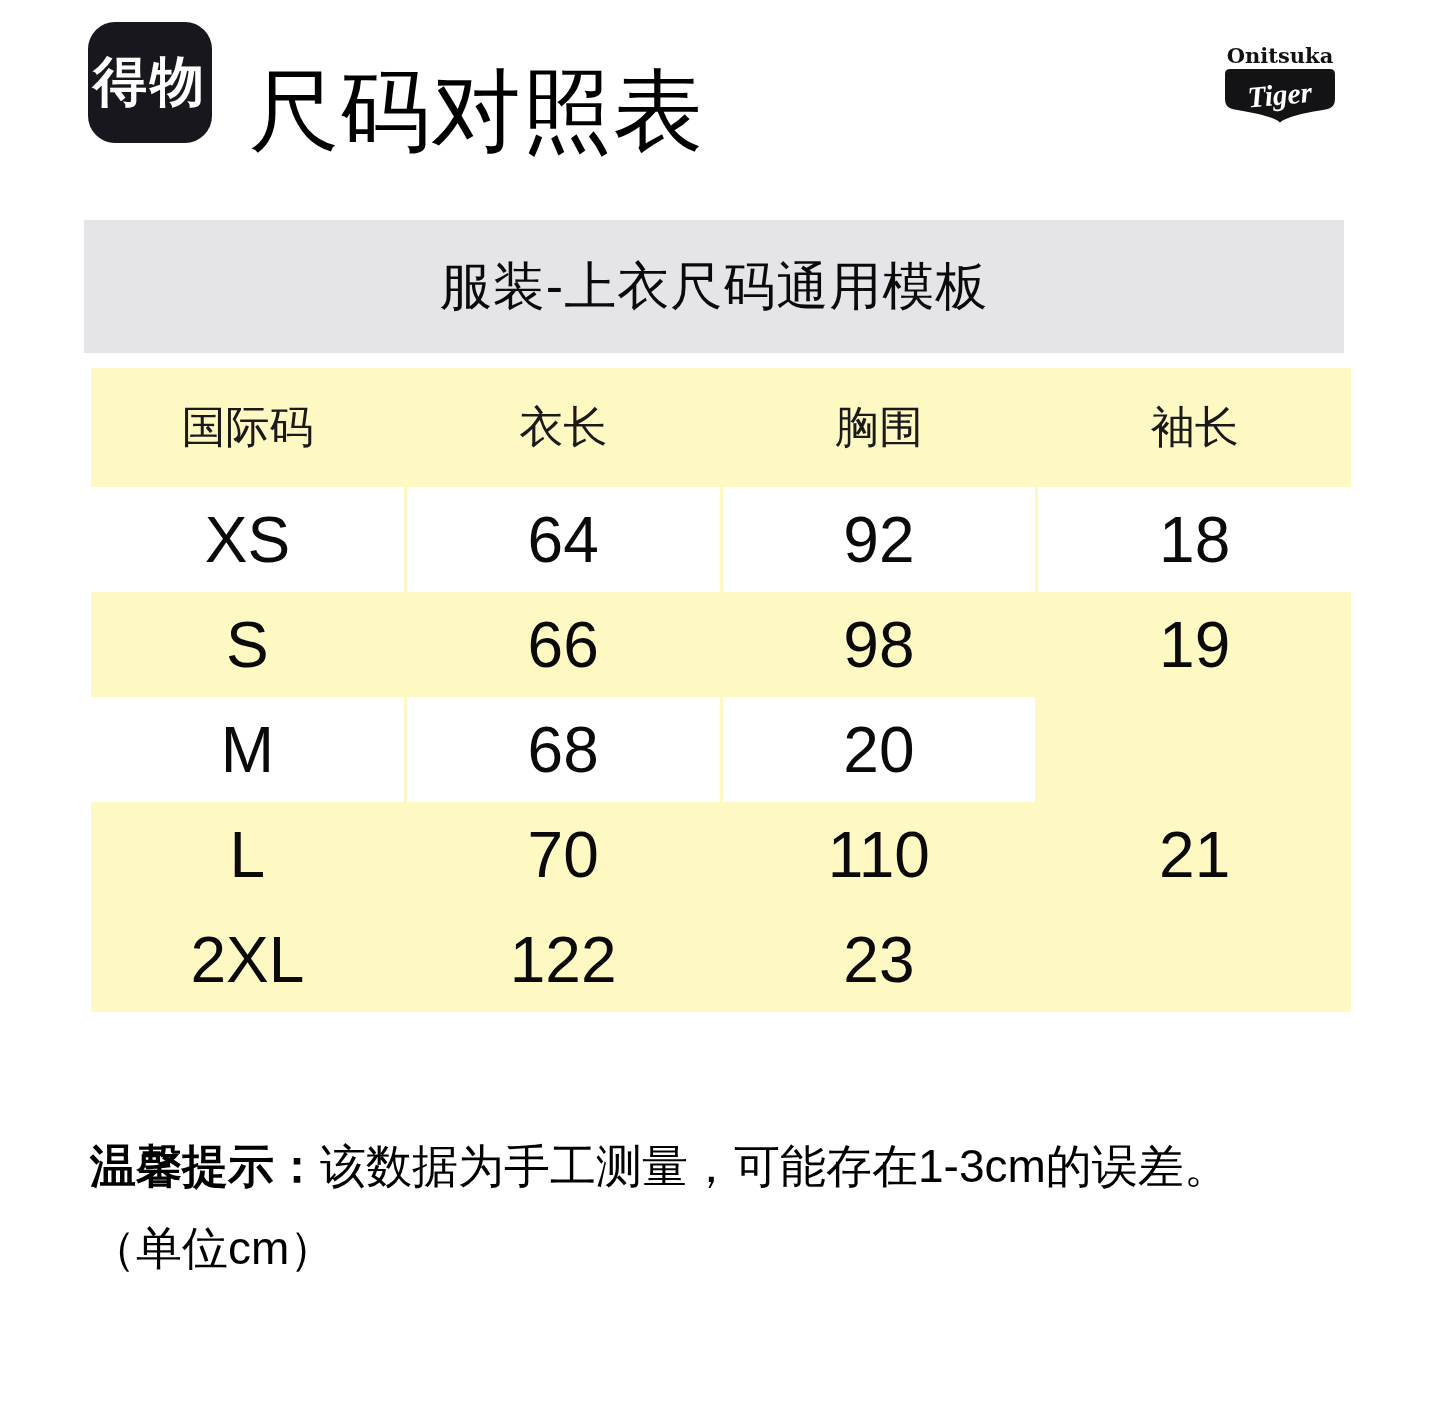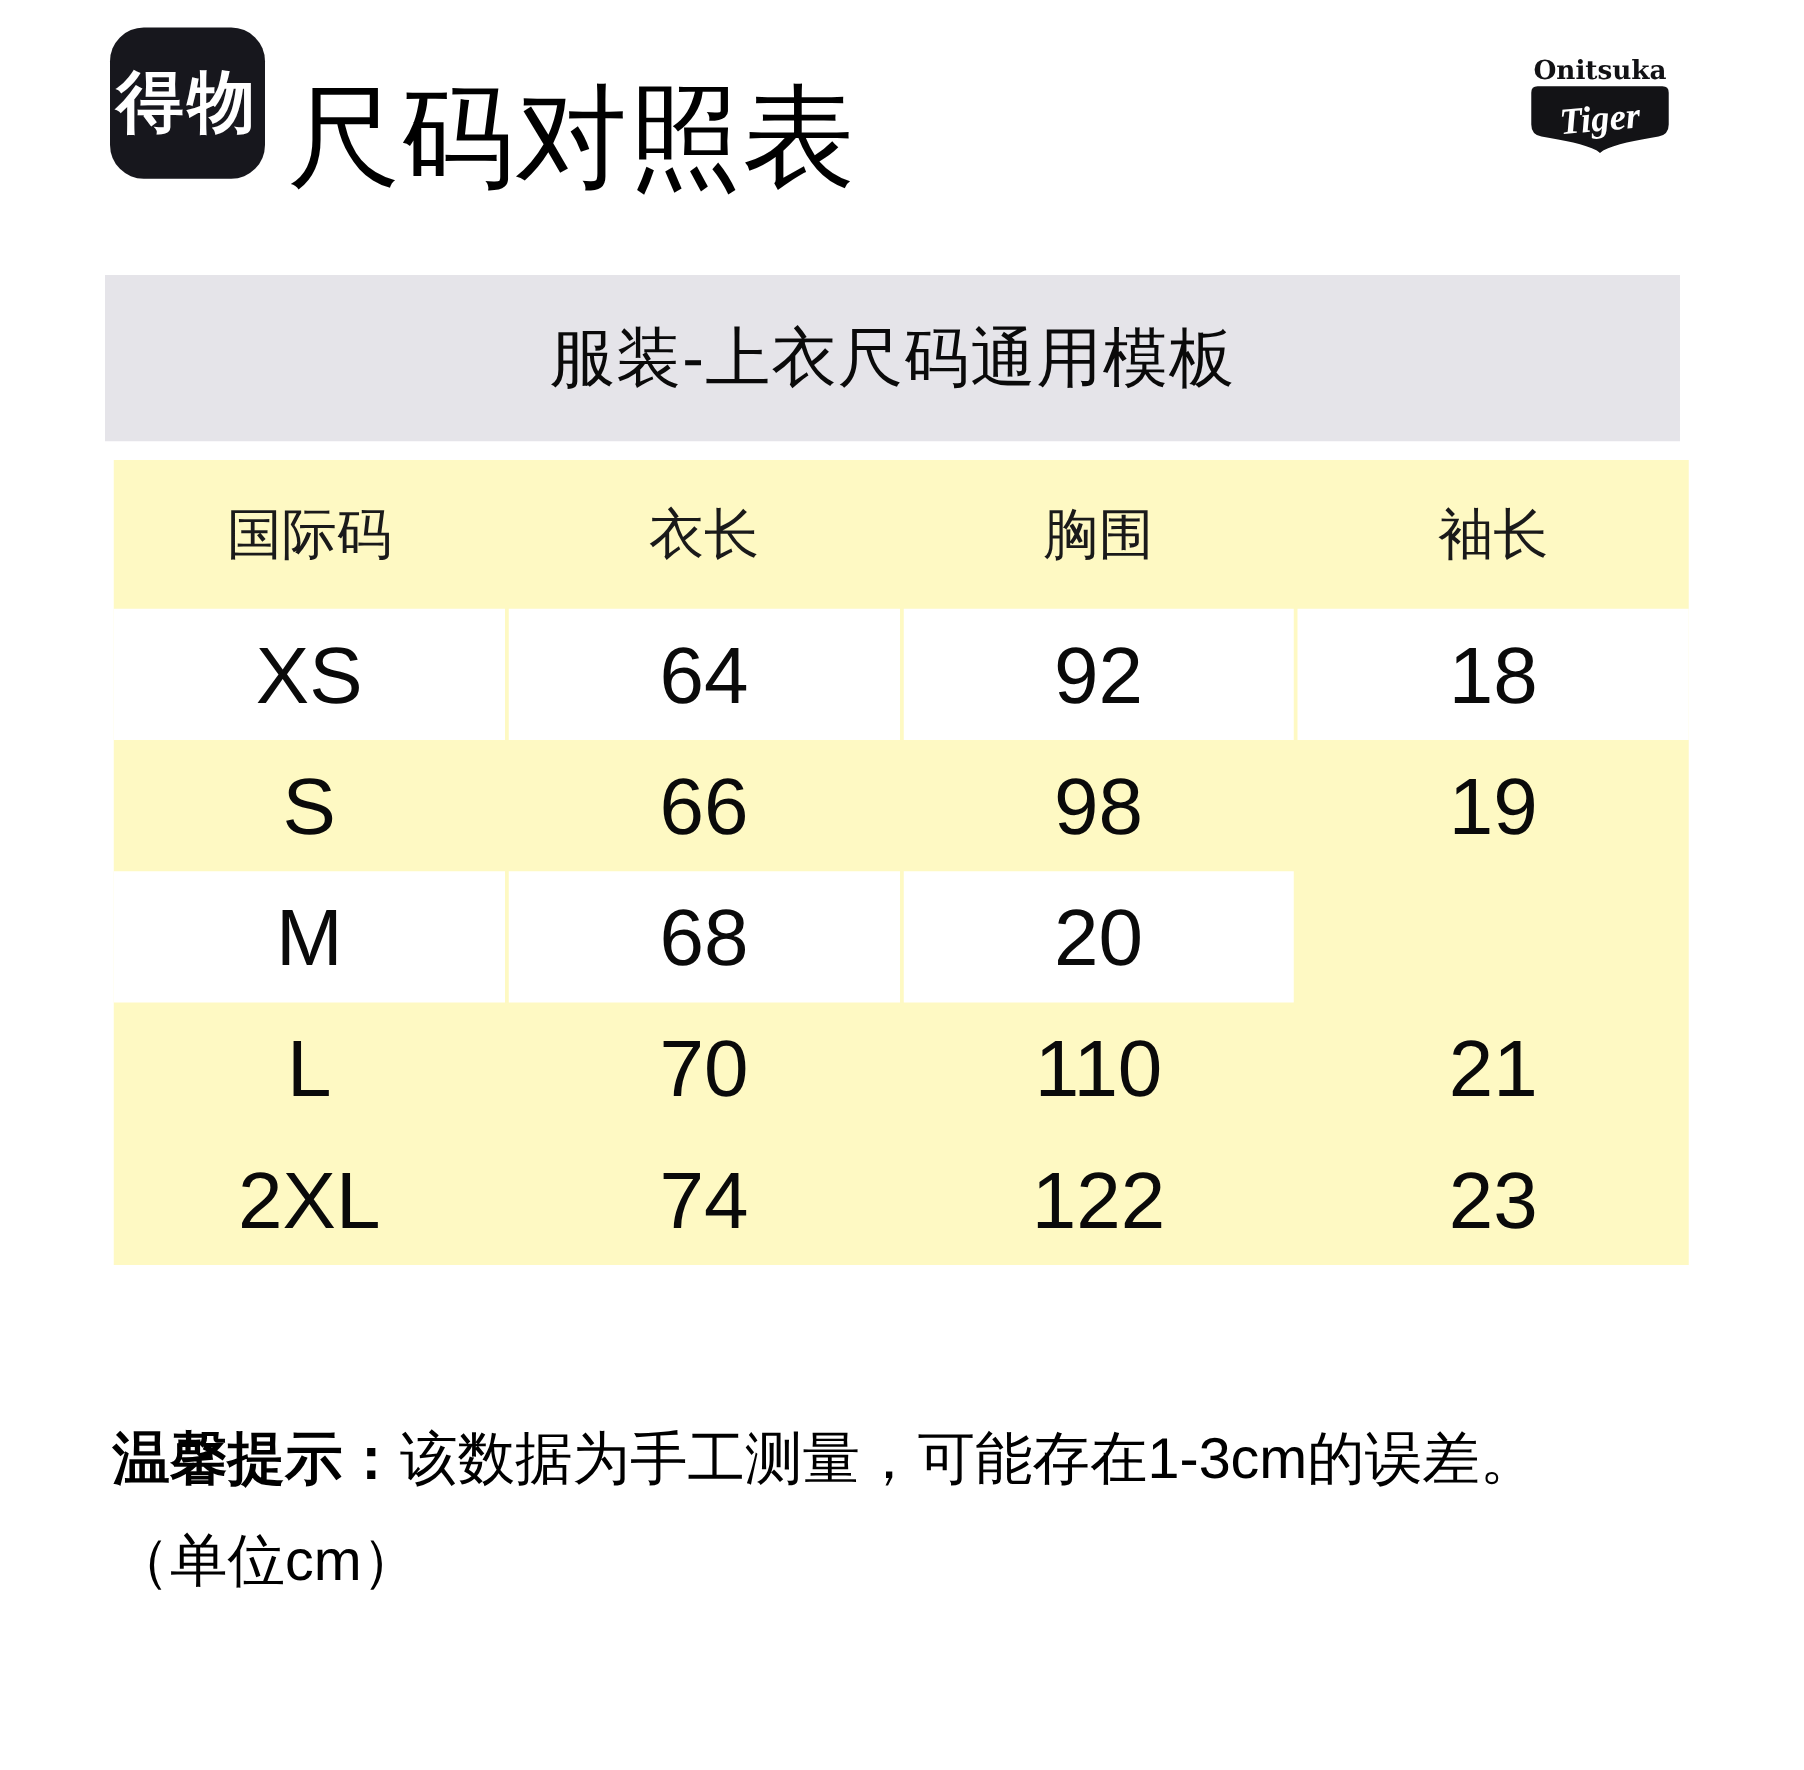--- a/index.html
+++ b/index.html
@@ -1,21 +1,21 @@
 <!DOCTYPE html>
 <html><head>
 <meta charset="utf-8">
 <style>
   * { margin:0; padding:0; box-sizing:border-box; }
   html,body { background:#ffffff; }
   body { font-family:"Liberation Sans","DejaVu Sans",sans-serif; color:#000; }
   .page { position:relative; width:1443px; height:1416px; background:#fff; overflow:hidden; }
 
   
-  .app-header { position:absolute; left:88px; top:22px; display:flex; align-items:flex-start; }
+  .app-header { position:absolute; left:88px; top:22px; display:flex; align-items:flex-start;gap:19px; }
   .dewu-logo {
     width:124px; height:121px; background:#17171d; border-radius:27px;
     display:flex; align-items:center; justify-content:center; flex:0 0 auto;
   }
   .dewu-logo-text { color:#ffffff; font-size:54px; font-weight:700; letter-spacing:3px; }
   .page-title {
     margin:44px 0 0 18px; font-size:90px; line-height:1; font-weight:500;
     color:#000; letter-spacing:1px; white-space:nowrap;text-align:center;
   }
 
@@ -101,21 +101,20 @@
       <div class="td">20</div>
     </div>
     <div class="trow drow plain">
       <div class="td">L</div>
       <div class="td">70</div>
       <div class="td">110</div>
       <div class="td">21</div>
     </div>
     <div class="trow drow plain">
       <div class="td">2XL</div>
-      <div class="td">74</div>
       <div class="td">122</div>
       <div class="td">23</div>
     </div>
   </section>
 
   <p class="note-line1"><span class="note-label">温馨提示：</span><span>该数据为手工测量，可能存在1-3cm的误差。</span></p>
   <p class="note-line2">（单位cm）</p>
 
 </div>
 

